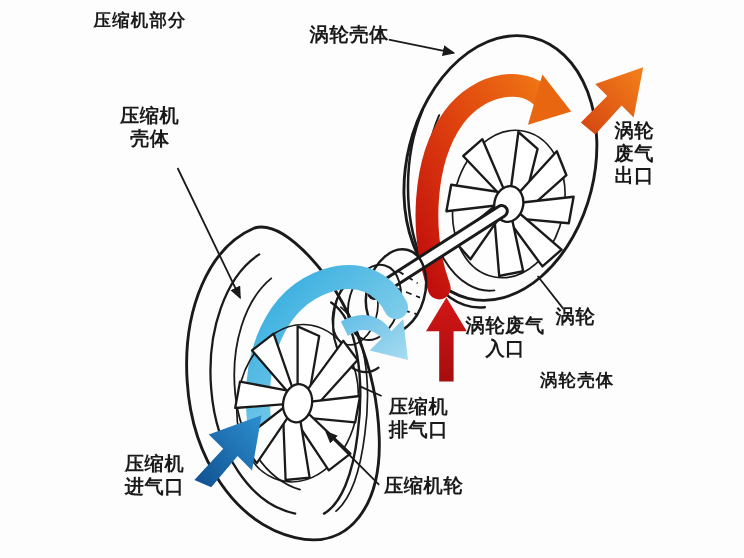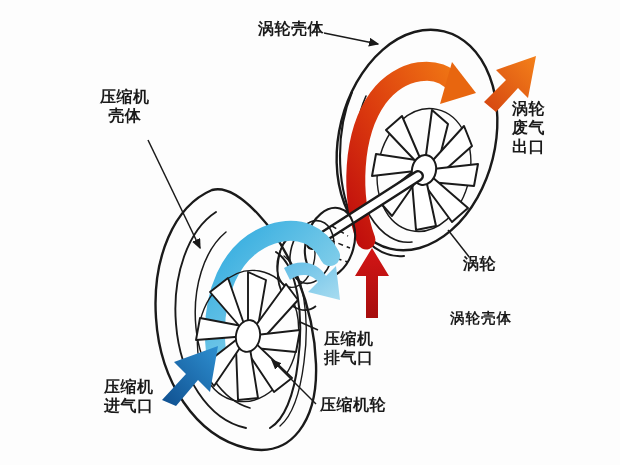--- a/index.html
+++ b/index.html
@@ -174,34 +174,37 @@
 
     <g stroke="#1a1a1a" stroke-width="1.5" fill="none">
       <line x1="324" y1="33" x2="378" y2="44" marker-end="url(#arrowHead)"></line>
       <line x1="148" y1="140" x2="200" y2="248" marker-end="url(#arrowHead)"></line>
       <line x1="316" y1="404" x2="272" y2="360" marker-end="url(#arrowHead)"></line>
       <line x1="318" y1="330" x2="300" y2="322"></line>
       <line x1="470" y1="258" x2="448" y2="230"></line>
     </g>
   </svg>
 
+  <div class="lbl lbl-section" style="left:78px; top:10px;">压缩机部分</div>
 
   <div class="lbl lbl-section" style="left:450px; top:310px;">涡轮壳体</div>
 
   <div class="lbl lbl-part" style="left:258px; top:20px;">涡轮壳体</div>
 
   <div class="lbl lbl-part lbl-center" style="left:100px; top:88px;">压缩机
 壳体</div>
 
   <div class="lbl lbl-part lbl-center" style="left:512px; top:100px;">涡轮
 废气
 出口</div>
 
   <div class="lbl lbl-part" style="left:463px; top:255px;">涡轮</div>
 
+  <div class="lbl lbl-part lbl-center" style="left:388px; top:263px;">涡轮废气
+入口</div>
 
   <div class="lbl lbl-part" style="left:324px; top:330px;">压缩机
 排气口</div>
 
   <div class="lbl lbl-part" style="left:104px; top:378px;">压缩机
 进气口</div>
 
   <div class="lbl lbl-part" style="left:320px; top:396px;">压缩机轮</div>
 
 </div>

